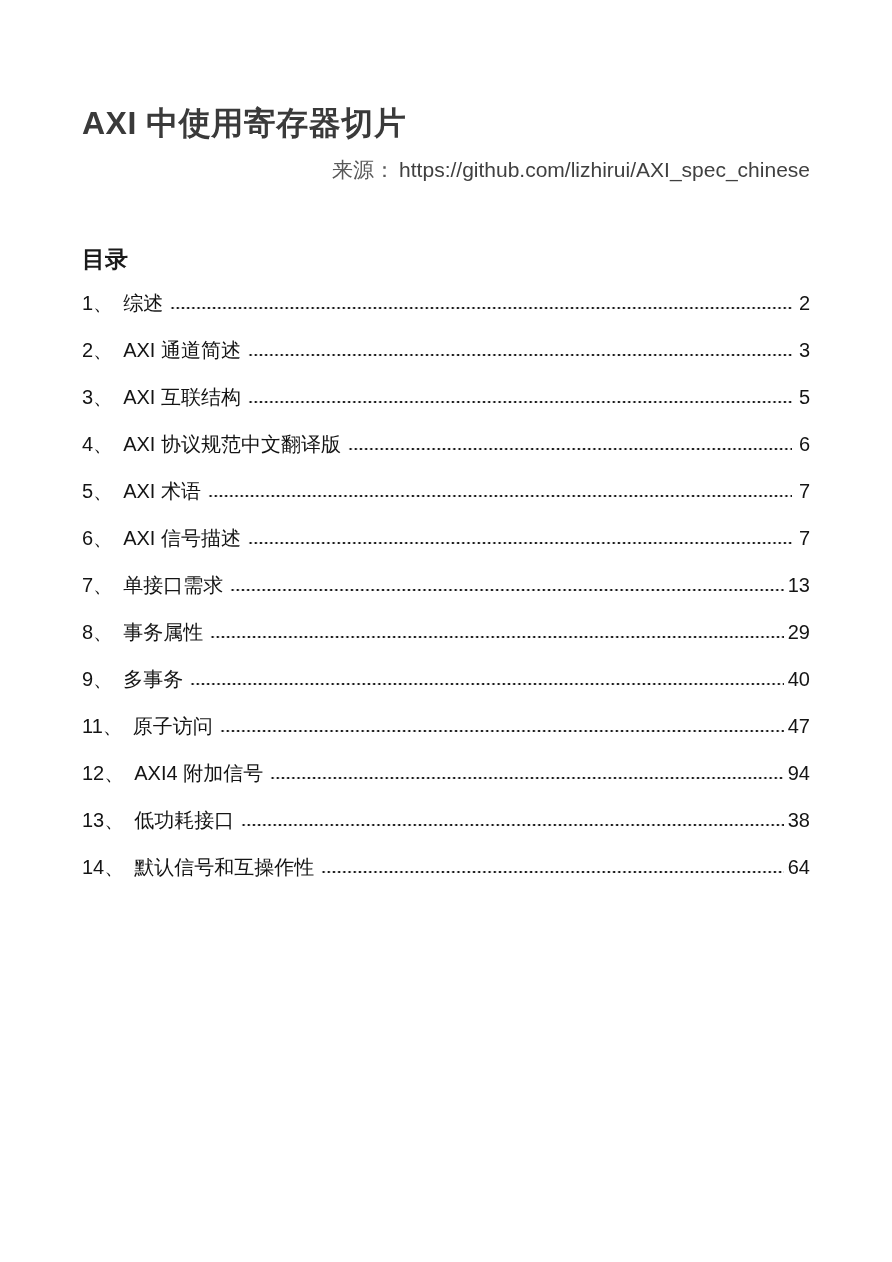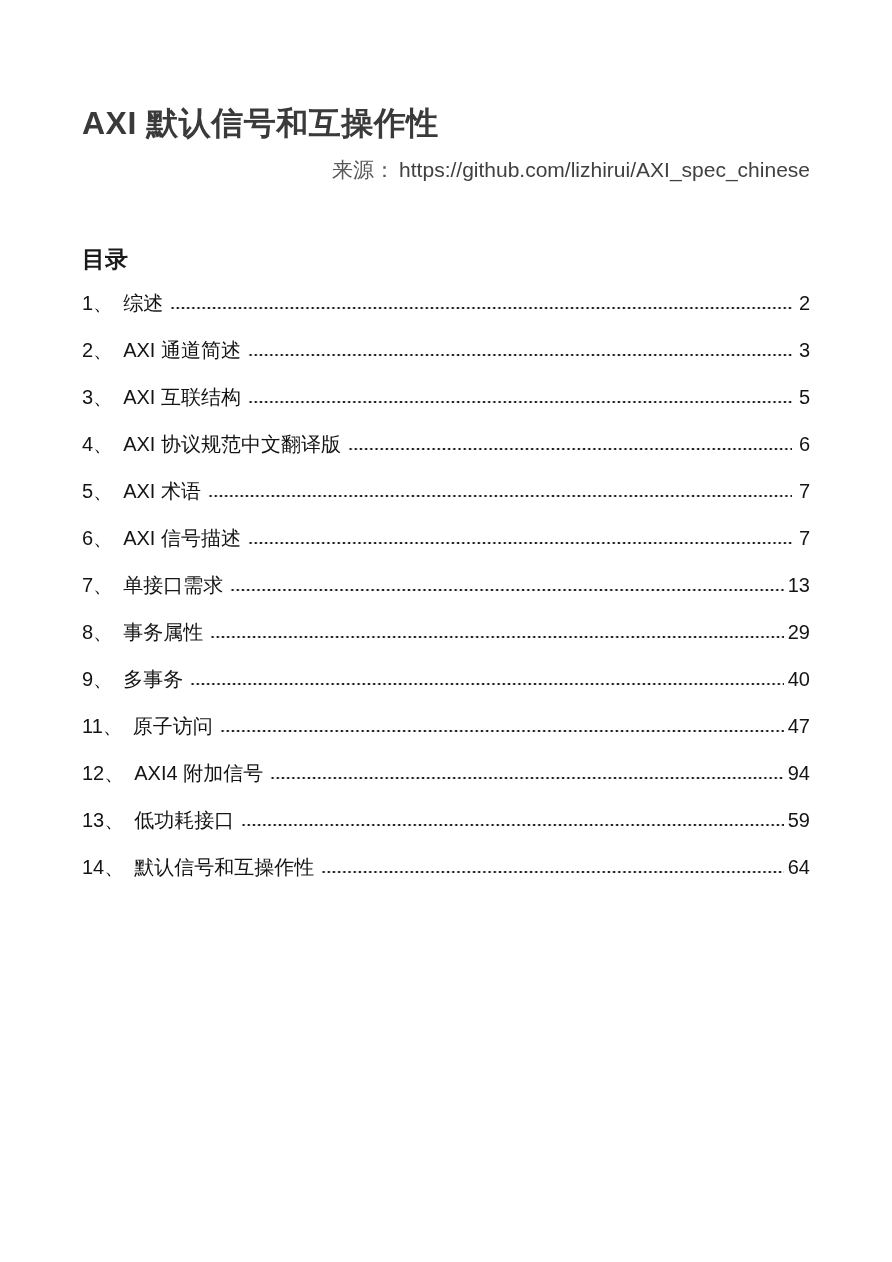--- a/index.html
+++ b/index.html
@@ -65,21 +65,21 @@
     background-position: 0 100%;
   }
   .toc-page { flex: 0 0 auto; text-align: right; min-width: 14px; }
 </style>
 </head>
 <body>
 
 <div class="page">
   <div class="content">
 
-    <h1 class="doc-title">AXI 默认信号和互操作性</h1>
+    <h1 class="doc-title">AXI 中使用寄存器切片</h1>
 
     <p class="source-line">
       <span>来源：</span><a>https://github.com/lizhirui/AXI_spec_chinese</a>
     </p>
 
     <h2 class="toc-heading">目录</h2>
 
     <div class="toc-list" id="toc-list">
   <div class="toc-row">
     <span class="toc-num">1、</span>
@@ -156,21 +156,21 @@
     <span class="toc-num">12、</span>
     <span class="toc-title">AXI4 附加信号</span>
     <span class="toc-leader"></span>
     <span class="toc-page">94</span>
   </div>
 
   <div class="toc-row">
     <span class="toc-num">13、</span>
     <span class="toc-title">低功耗接口</span>
     <span class="toc-leader"></span>
-    <span class="toc-page">59</span>
+    <span class="toc-page">38</span>
   </div>
 
   <div class="toc-row">
     <span class="toc-num">14、</span>
     <span class="toc-title">默认信号和互操作性</span>
     <span class="toc-leader"></span>
     <span class="toc-page">64</span>
   </div>
 </div>
 

